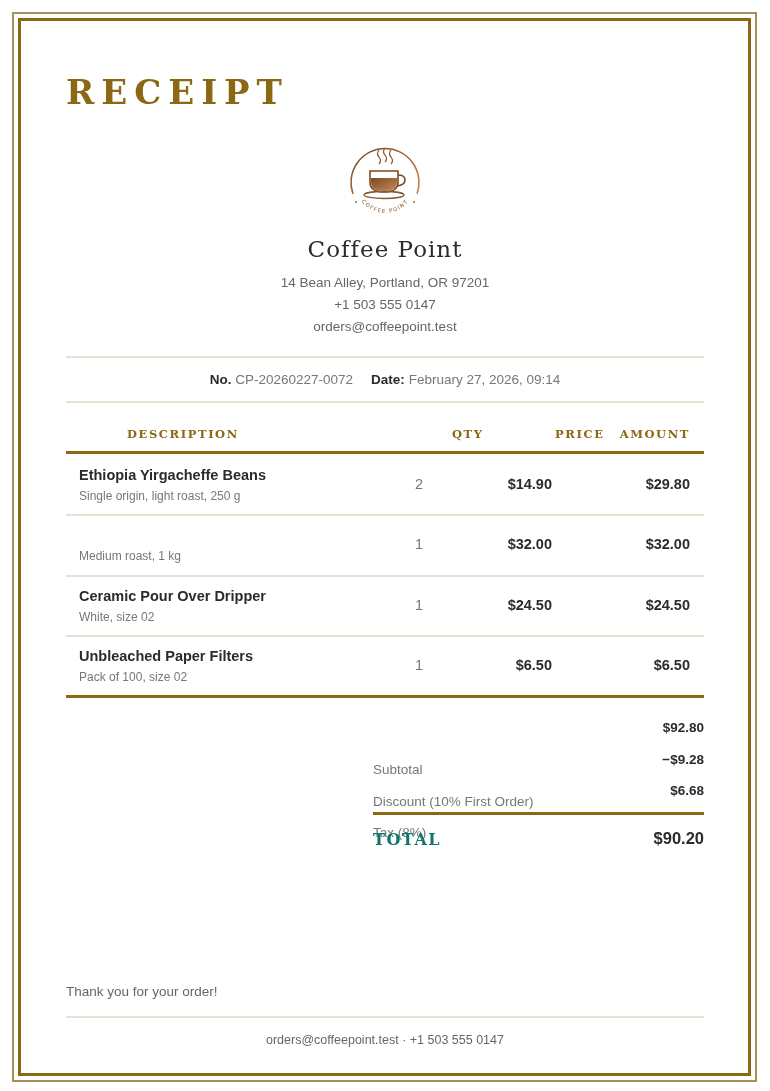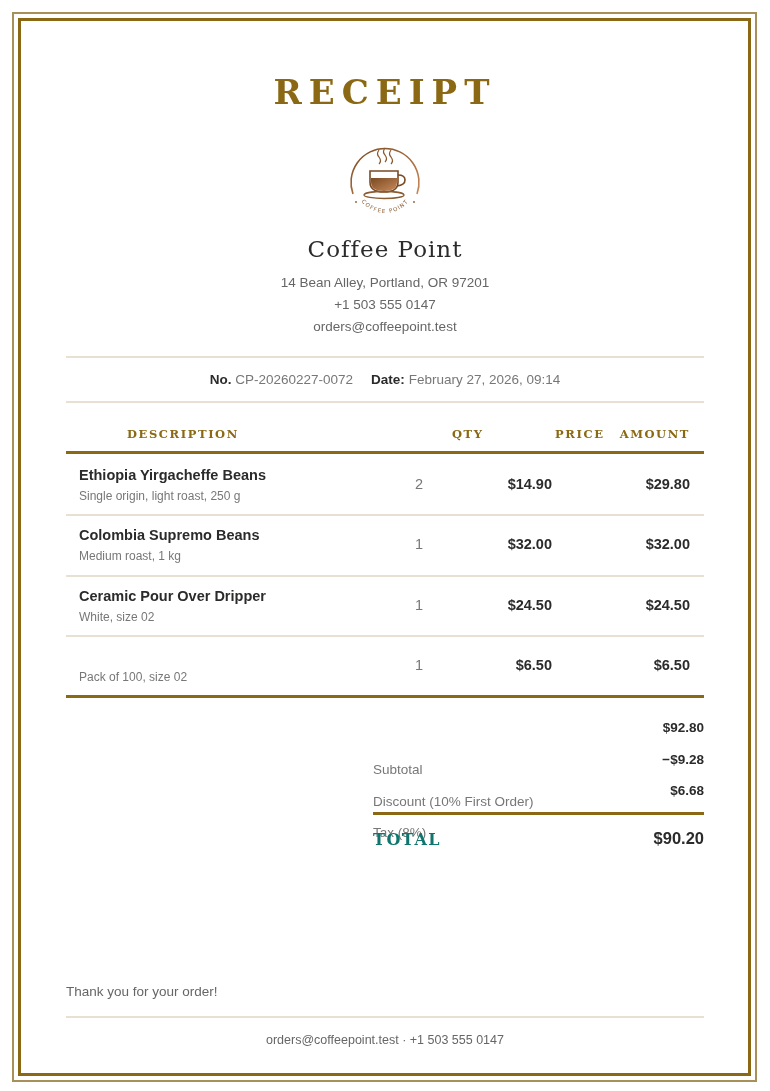--- a/index.html
+++ b/index.html
@@ -4,21 +4,21 @@
 <style>
   html, body { margin: 0; padding: 0; background: #ffffff; }
   body { width: 770px; height: 1091px; position: relative; overflow: hidden;
          font-family: "Liberation Sans", "DejaVu Sans", sans-serif; color: #2b2b2b; }
   .frame-outer { position: absolute; left: 12px; top: 12px; width: 745px; height: 1070px;
                  border: 2px solid #a89058; box-sizing: border-box; }
   .frame-inner { position: absolute; left: 18px; top: 18px; width: 733px; height: 1058px;
                  border: 3px solid #8b6914; box-sizing: border-box; }
   .page { position: absolute; left: 66px; top: 0; width: 638px; }
 
-  .title { position: absolute; top: 70px; left: 0; width: 638px; text-align: center;
+  .title { position: absolute; top: 70px; left: 0; width: 638px; text-align: left;
            font-family: "DejaVu Serif", "Liberation Serif", serif; font-weight: bold;
            font-size: 34px; letter-spacing: 7px; color: #8b6914; line-height: 44px; }
   .logo { position: absolute; top: 138px; left: 277px; width: 84px; height: 84px; }
   .shop-name { position: absolute; top: 233px; left: 0; width: 638px; text-align: center;
                font-family: "DejaVu Serif", "Liberation Serif", serif; font-size: 23px;
                letter-spacing: 1px; color: #2b2b2b; line-height: 32px; }
   .contact-line { position: absolute; left: 0; width: 638px; text-align: center;
                   font-size: 13.5px; color: #666; line-height: 18px; }
 
   .hr-light { position: absolute; left: 0; width: 638px; height: 2px; background: #e8e0d2; }
@@ -108,38 +108,38 @@
   <div class="row" style="top:455px">
     <div class="name">Ethiopia Yirgacheffe Beans</div>
     <div class="sub">Single origin, light roast, 250 g</div>
     <div class="qty">2</div>
     <div class="price">$14.90</div>
     <div class="amount">$29.80</div>
   </div>
   <div class="hr-light" style="top:514px"></div>
 
   <div class="row" style="top:515px">
-    <div class="name">Colombia Supremo Beans</div>
     <div class="sub">Medium roast, 1 kg</div>
     <div class="qty">1</div>
     <div class="price">$32.00</div>
     <div class="amount">$32.00</div>
   </div>
   <div class="hr-light" style="top:575px"></div>
 
   <div class="row" style="top:576px">
     <div class="name">Ceramic Pour Over Dripper</div>
     <div class="sub">White, size 02</div>
     <div class="qty">1</div>
     <div class="price">$24.50</div>
     <div class="amount">$24.50</div>
   </div>
   <div class="hr-light" style="top:635px"></div>
 
   <div class="row" style="top:636px">
+    <div class="name">Unbleached Paper Filters</div>
     <div class="sub">Pack of 100, size 02</div>
     <div class="qty">1</div>
     <div class="price">$6.50</div>
     <div class="amount">$6.50</div>
   </div>
 
   <div class="hr-gold" style="top:695px; left:0; width:638px"></div>
 
   <div class="sum-row" style="top:718px">
     <span class="lbl">Subtotal</span>

